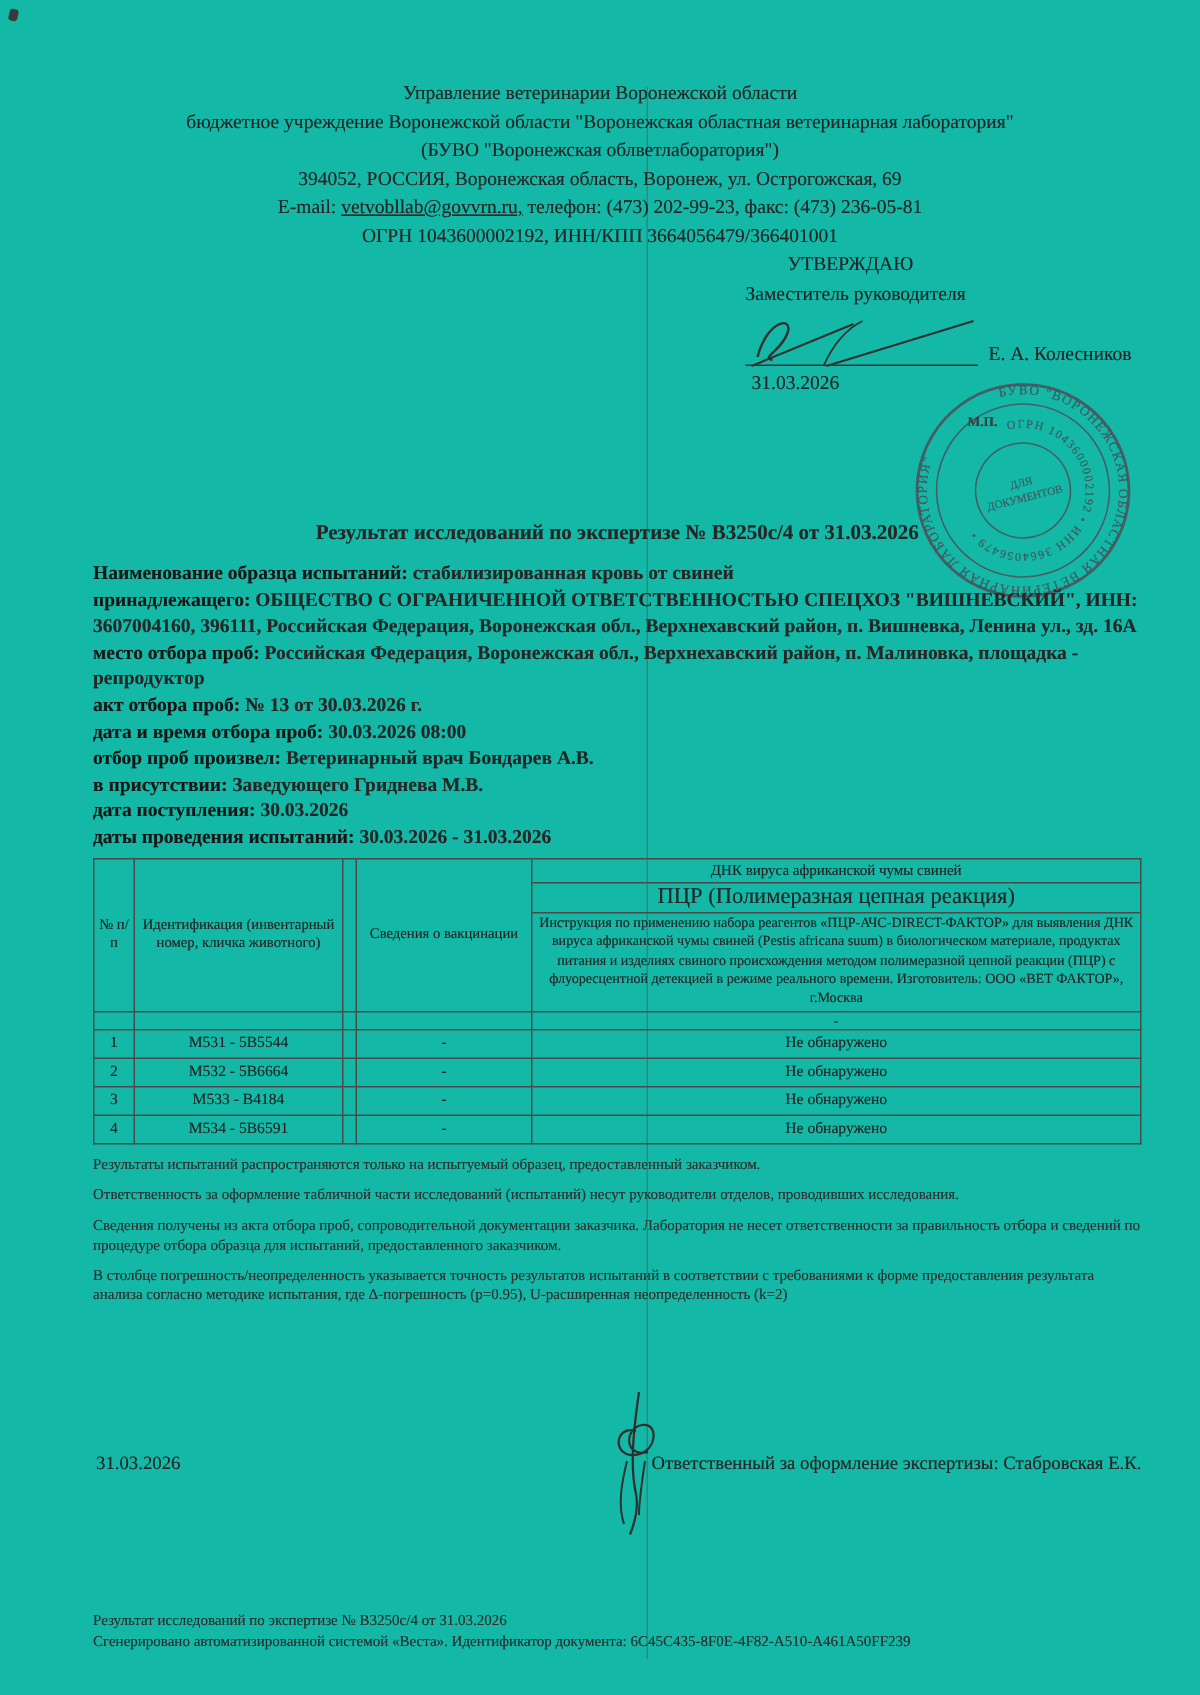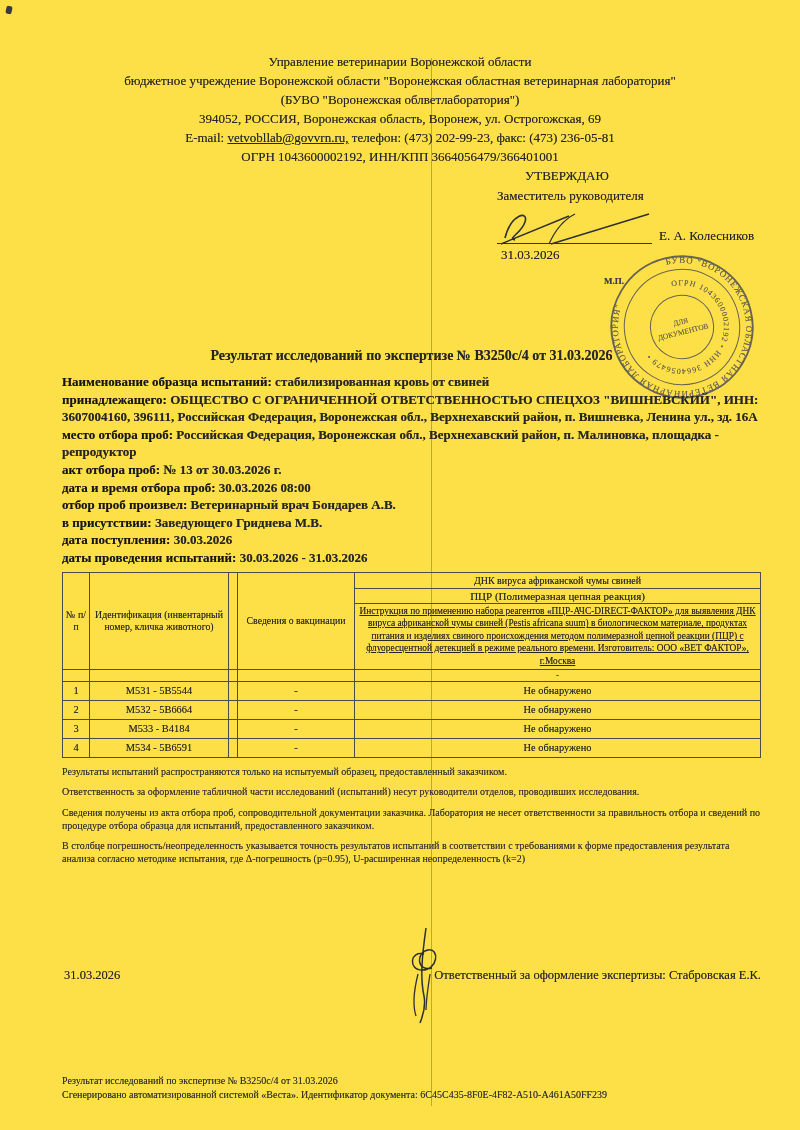--- a/index.html
+++ b/index.html
@@ -1,19 +1,19 @@
 <!DOCTYPE html>
 <html lang="ru"><head>
 <meta charset="utf-8">
 <style>
   html,body{margin:0;padding:0;}
   .page{
     position:relative;
     width:800px;height:1130px;
-    background:#fde047;
+    background:#14b8a6;
     font-family:"Liberation Serif","DejaVu Serif",serif;
     color:#262626;
     overflow:hidden;
     text-shadow:0 0 .4px rgba(40,40,40,.55);
   }
   
   .fold-line{position:absolute;left:431px;top:58px;width:1px;height:1048px;background:rgba(70,70,70,.38);}
   .corner-speck{position:absolute;left:6px;top:6px;width:6px;height:8px;background:#3a3a3a;border-radius:2px;transform:rotate(12deg);}
   
   .org-header{position:absolute;top:52px;left:50px;width:700px;text-align:center;font-size:13px;line-height:19px;}
@@ -21,34 +21,34 @@
   
   .approval{position:absolute;left:497px;top:166px;width:275px;font-size:13px;line-height:20px;}
   .approval .approve{margin-left:28px;}
   .approval .sig-zone{position:relative;height:52px;text-align:right;}
   .approval .sig-line{position:absolute;left:0;bottom:14px;width:155px;border-bottom:1.2px solid #333;}
   .approval .name{position:absolute;left:162px;bottom:12px;white-space:nowrap;}
   .approval .date{position:absolute;left:4px;bottom:-7px;}
   .approval svg{position:absolute;left:-6px;bottom:10px;}
   
   .stamp{position:absolute;left:600px;top:248px;width:164px;height:158px;transform:rotate(-14deg);opacity:.85;}
-  .stamp-mp{position:absolute;left:604px;top:276px;font-size:9px;font-weight:bold;color:#3c3c46;}
+  .stamp-mp{position:absolute;left:645px;top:276px;font-size:9px;font-weight:bold;color:#3c3c46;}
   
   .doc-body{position:absolute;left:62px;top:348px;width:699px;}
   .doc-title{text-align:center;font-weight:bold;font-size:14px;margin-bottom:9px;}
   .details{font-size:13px;line-height:17.6px;font-weight:bold;}
   .details b{color:#161616;}
   
   table.results{border-collapse:collapse;width:699px;margin-top:5px;table-layout:fixed;}
   table.results th,table.results td{border:1px solid #4b4b4b;font-weight:normal;text-align:center;vertical-align:middle;padding:1px 3px;margin-left:48px;}
   .col-no{width:27px;} .col-id{width:139px;} .col-gap{width:9px;} .col-vacc{width:117px;}
   th.h-small{font-size:9.8px;line-height:12px;}
   td.dnk,th.dnk{font-size:10px;line-height:13px;padding:3px 2px;}
-  th.pcr{font-size:11px;padding:2px;}
-  th.instruction{font-size:9.4px;line-height:12.6px;padding:4px 8px;text-decoration:underline;}
+  th.pcr{font-size:15px;padding:2px;}
+  th.instruction{font-size:9.4px;line-height:12.6px;padding:4px 8px;}
   tr.spacer td{font-size:8.5px;line-height:9px;padding:1px;}
   tr.data td{font-size:10.4px;line-height:13px;padding:2.5px 2px;}
   
   .notes{font-size:10px;line-height:13px;margin-top:7px;color:#303030;}
   .notes p{margin:0 0 7.5px 0;}
   
   .signoff{position:absolute;left:62px;top:966px;width:699px;font-size:12.5px;}
   .signoff .date{position:absolute;left:2px;top:2px;}
   .signoff .resp{position:absolute;right:0;top:2px;}
   .signoff svg{position:absolute;left:330px;top:-40px;}

